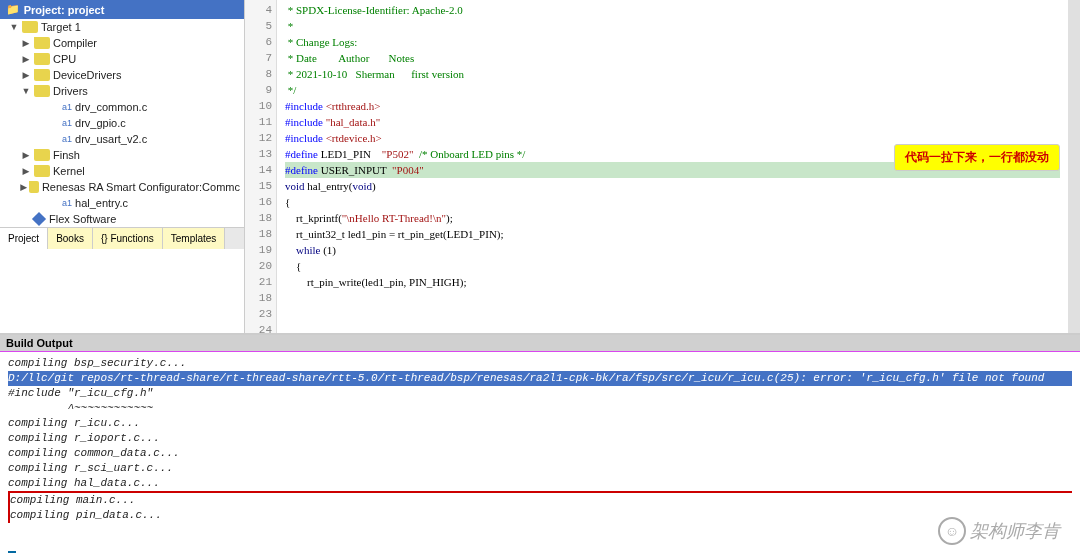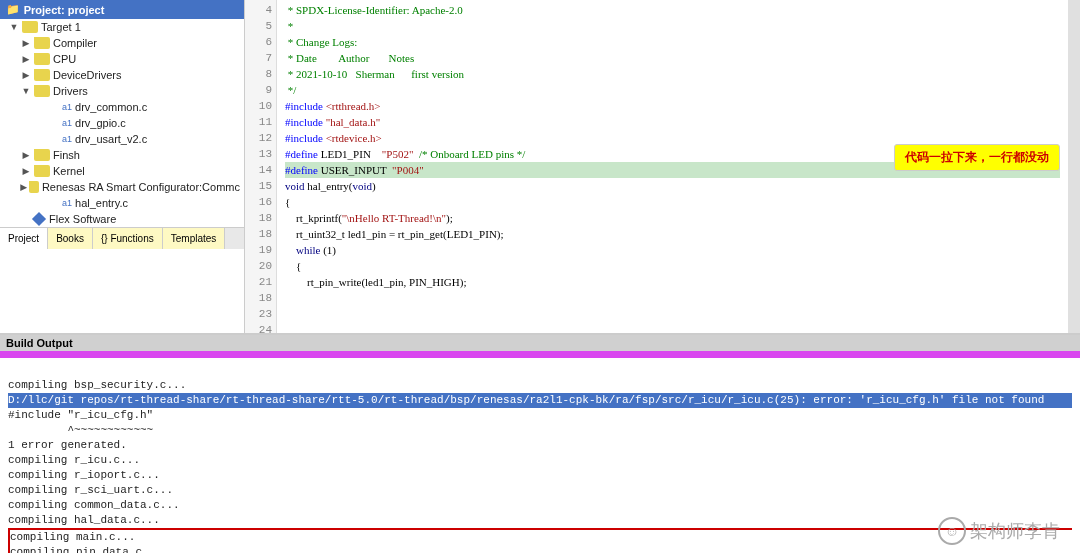--- a/index.html
+++ b/index.html
@@ -185,31 +185,32 @@
       display: flex;
       flex-direction: column;
     }
 
     .build-header {
       background: #d0d0d0;
       padding: 2px 6px;
       font-size: 11px;
       font-weight: bold;
       font-family: Arial, sans-serif;
-      border-bottom: 7px solid #d946ef;
+      border-bottom: 1px solid #d946ef;
     }
 
     .build-content {
       flex: 1;
       overflow-y: auto;
-      padding: 20px 8px;
+      padding: 4px 8px;
       font-size: 11px;
       font-family: 'Courier New', monospace;
       line-height: 15px;
       position: relative;
+      font-style: italic;
     }
 
     .build-line {
       white-space: pre;
       color: #222;
       line-height: 15px;
     }
 
     .build-line.error-line {
       background: #4472c4;
@@ -422,25 +423,24 @@
 </div>
 
 <div class="build-output">
   <div class="build-header">Build Output</div>
   <div class="build-content">
 
     <div class="build-line">compiling bsp_security.c...</div>
     <div class="build-line error-line">D:/llc/git repos/rt-thread-share/rt-thread-share/rtt-5.0/rt-thread/bsp/renesas/ra2l1-cpk-bk/ra/fsp/src/r_icu/r_icu.c(25): error: 'r_icu_cfg.h' file not found</div>
     <div class="build-line">#include "r_icu_cfg.h"</div>
     <div class="build-line">         ^~~~~~~~~~~~~</div>
-    <div class="build-line">1 error generated.</div>
     <div class="build-line">compiling r_icu.c...</div>
     <div class="build-line">compiling r_ioport.c...</div>
+    <div class="build-line">compiling common_data.c...</div>
     <div class="build-line">compiling r_sci_uart.c...</div>
-    <div class="build-line">compiling common_data.c...</div>
     <div class="build-line">compiling hal_data.c...</div>
     <div class="build-line" style="border-top: 2px solid #c00; border-left: 2px solid #c00;">compiling main.c...</div>
     <div class="build-line" style="border-left: 2px solid #c00;">compiling pin_data.c...</div>
     <div class="build-line" style="border-left: 8px solid #0369a1; margin-top: 28px;">compiling vector_data.c...</div>
 
     <div class="watermark">
       <div class="watermark-icon">☺</div>
       <span>架构师李肯</span>
     </div>
   </div>

